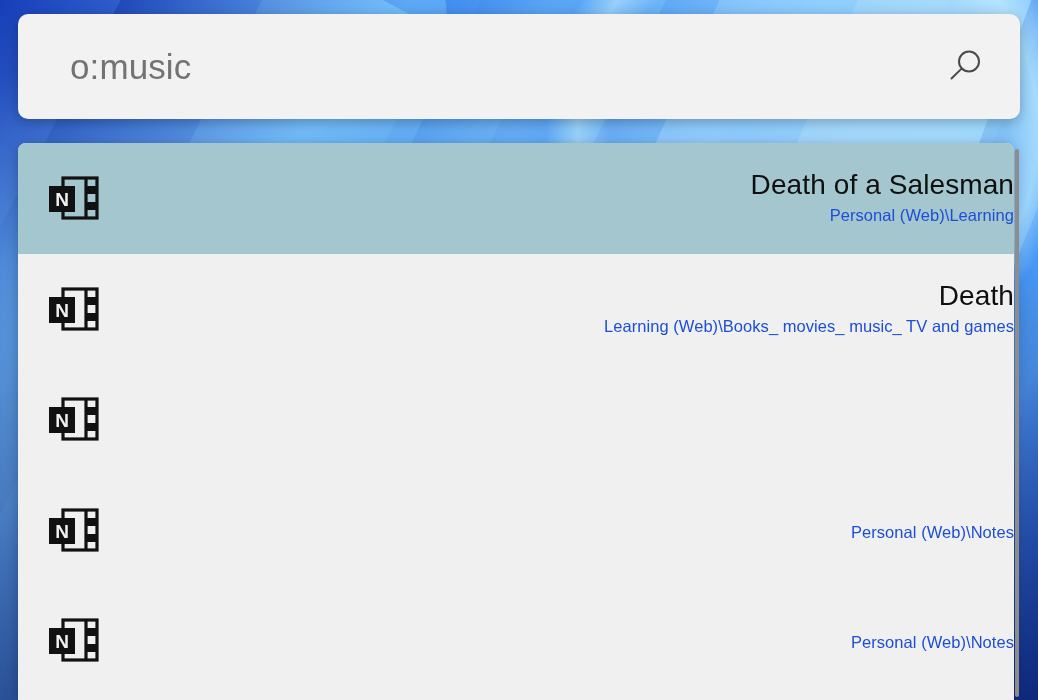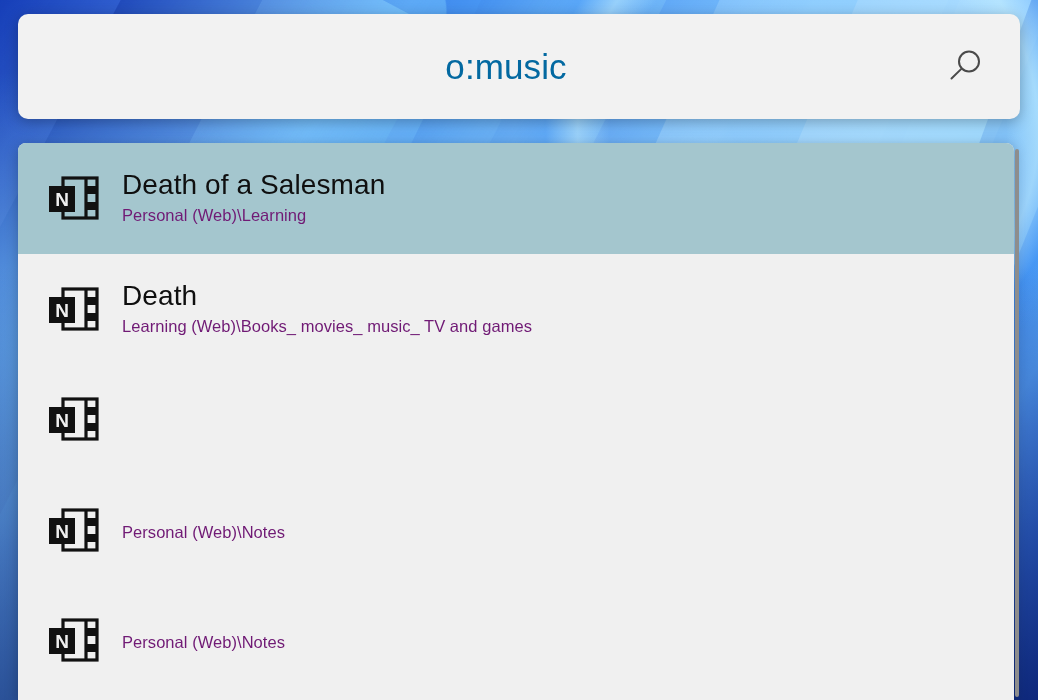--- a/index.html
+++ b/index.html
@@ -86,23 +86,22 @@
     padding: 0 28px 0 52px;
   }
   #search-input {
     flex: 1 1 auto;
     border: none;
     outline: none;
     background: transparent;
     font-family: "Liberation Sans", sans-serif;
     font-size: 35px;
     font-weight: 300;
-    color: #0369a1;
+    color: #737373;
     letter-spacing: .1px;
-    text-align: center;
   }
   #search-icon-btn {
     flex: 0 0 auto;
     width: 46px; height: 46px;
     display: flex; align-items: center; justify-content: center;
     margin-right: 4px;
   }
 
   
   #results-panel {
@@ -127,33 +126,33 @@
     padding-left: 26px;
   }
   .result-row.selected { background: #a4c6ce; }
 
   .result-icon {
     flex: 0 0 auto;
     width: 58px; height: 50px;
     display: flex; align-items: center; justify-content: center;
     margin-right: 20px;
   }
-  .result-text { flex: 1 1 auto; min-width: 0; }
+  .result-text { flex: 1 1 auto; min-width: 0; text-align: right; }
   .result-title {
     font-size: 28px;
     font-weight: 300;
     color: #0f0f0f;
     line-height: 1.08;
     white-space: nowrap;
     letter-spacing: .1px;
   }
   .result-sub {
     font-size: 16.5px;
     font-weight: 400;
-    color: #701a75;
+    color: #1d4ed8;
     line-height: 1.35;
     margin-top: 4px;
     white-space: nowrap;
     letter-spacing: .05px;
   }
 
   
   #results-scrollbar {
     position: absolute;
     left: 1015px; top: 149px;

